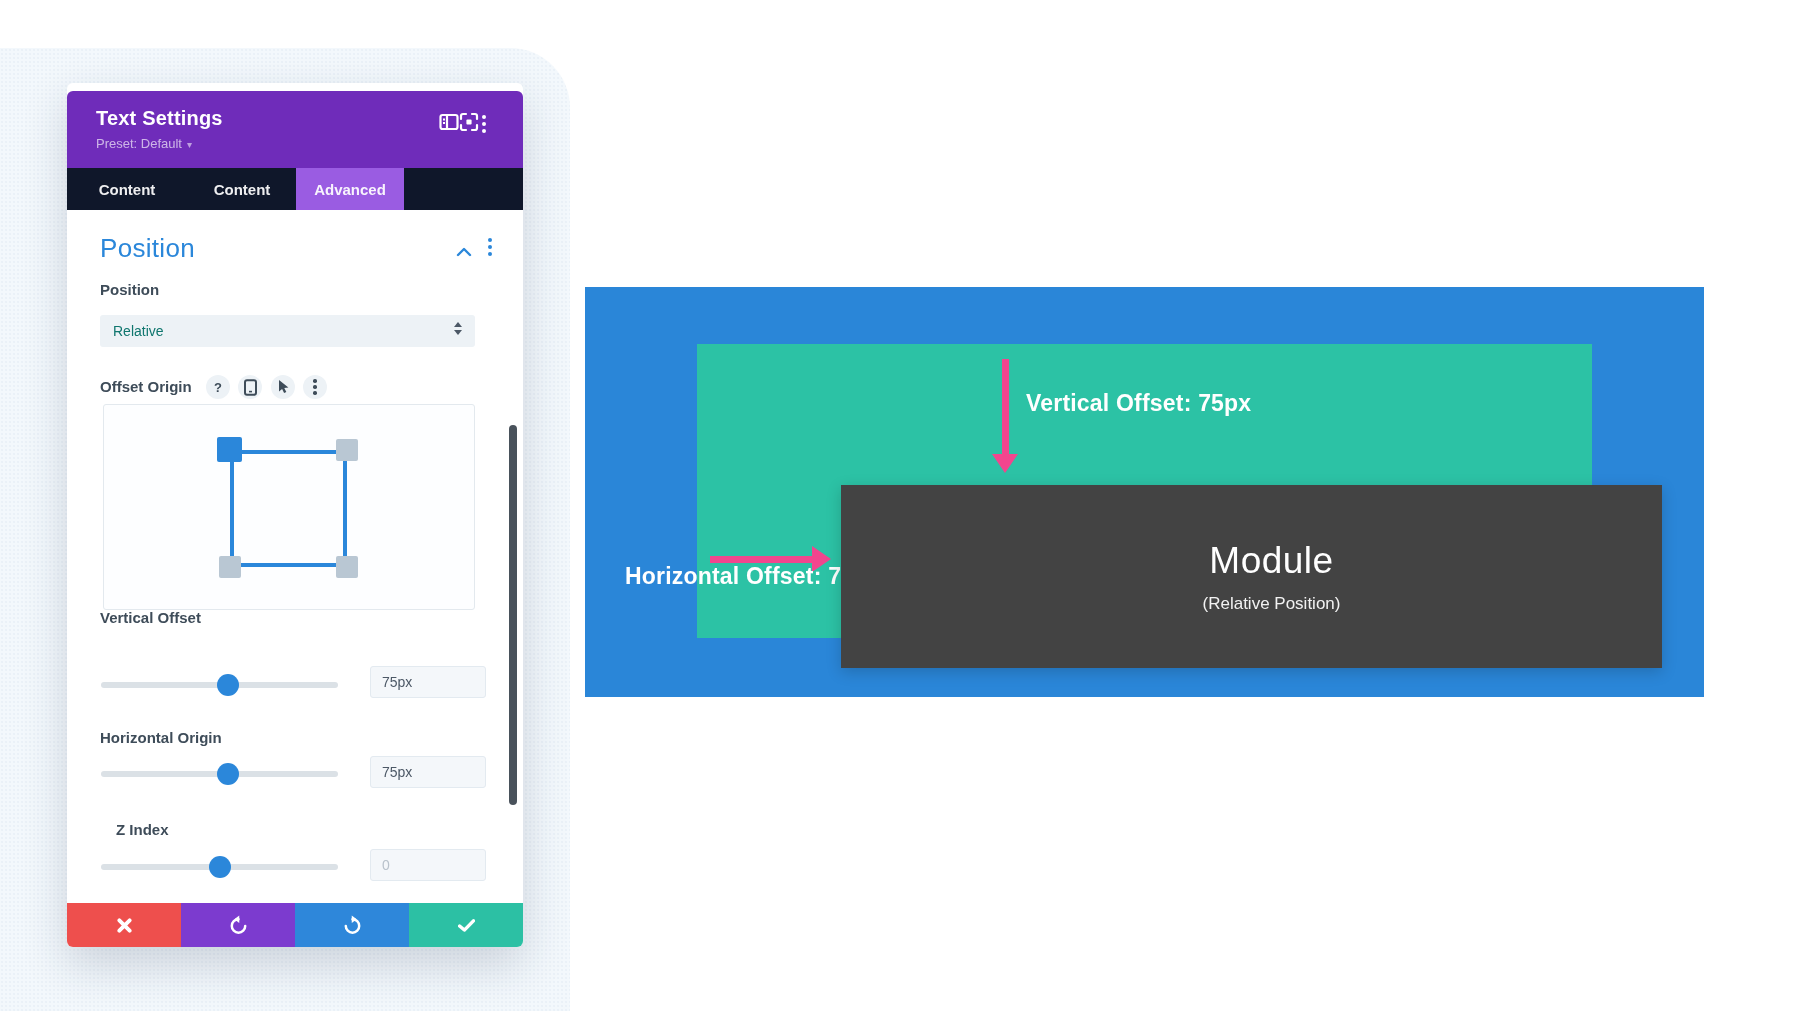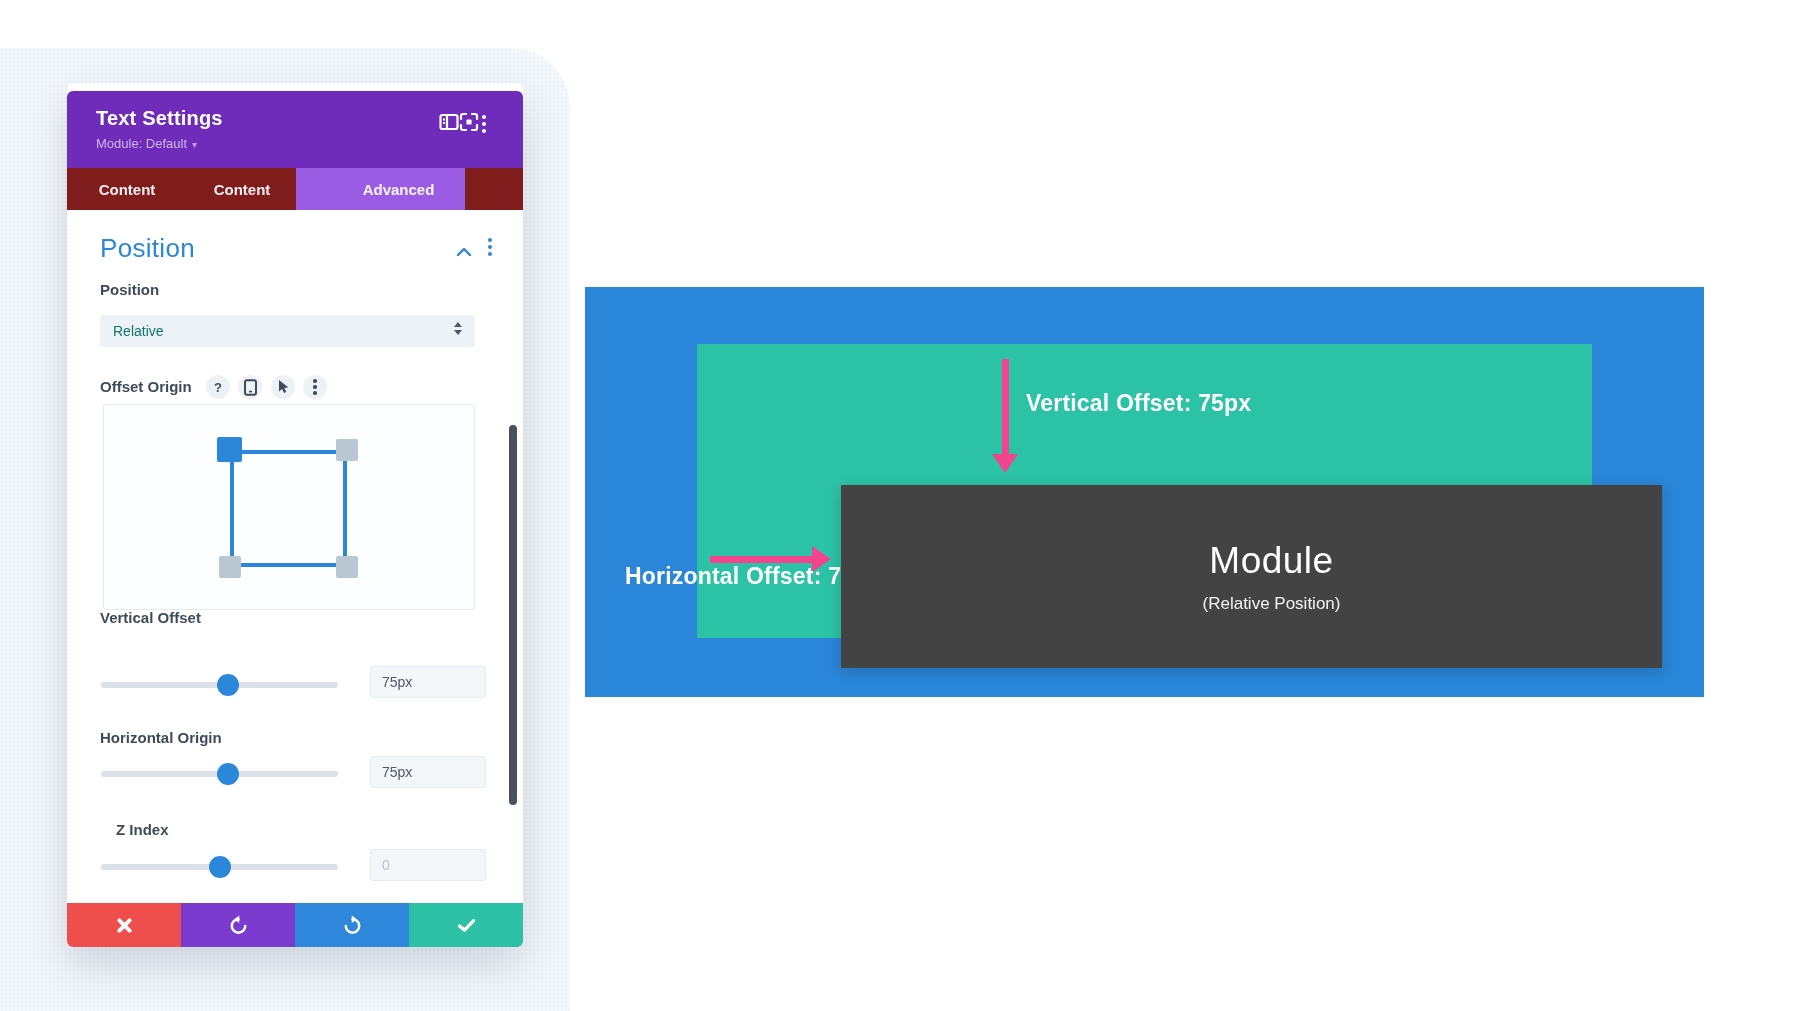--- a/index.html
+++ b/index.html
@@ -20,26 +20,26 @@
 
   .modal-header{position:absolute;left:0;top:8px;width:456px;height:85px;background:#6f2cba;border-radius:6px 6px 0 0;}
   .modal-title{position:absolute;left:29px;top:16px;color:#fff;font-size:20px;font-weight:700;letter-spacing:.2px;}
   .preset{position:absolute;left:29px;top:45px;color:rgba(255,255,255,.65);font-size:13px;cursor:pointer;}
   .preset .caret{font-size:10px;margin-left:5px;color:rgba(255,255,255,.55);}
   .hicon{position:absolute;top:21px;width:20px;height:20px;cursor:pointer;}
   .hicon svg{display:block;}
   .hicon.dots{width:6px;display:flex;flex-direction:column;gap:3px;align-items:center;top:24px;}
   .hicon.dots i{width:4px;height:4px;border-radius:50%;background:#fff;display:block;}
 
-  .tabbar{position:absolute;left:0;top:85px;width:456px;height:42px;background:#7f1d1d;}
+  .tabbar{position:absolute;left:0;top:85px;width:456px;height:42px;background:#0f172a;}
   .tab{position:absolute;top:0;height:42px;display:flex;align-items:center;justify-content:center;
     color:rgba(255,255,255,.93);font-size:15px;font-weight:700;cursor:pointer;}
   .tab.t-content{left:0;width:120px;}
   .tab.t-design{left:120px;width:110px;}
-  .tab.t-advanced{left:229px;width:133px;background:#9a5ce2;padding-left:36px;}
+  .tab.t-advanced{left:229px;width:108px;background:#9a5ce2;}
 
   
   .sec-heading{position:absolute;left:33px;top:150px;color:#2b87da;font-size:26px;font-weight:400;letter-spacing:.3px;}
   .sec-chevron{position:absolute;left:389px;top:160px;width:16px;height:10px;cursor:pointer;}
   .sec-kebab{position:absolute;left:420px;top:155px;width:6px;display:flex;flex-direction:column;gap:3px;align-items:center;cursor:pointer;}
   .sec-kebab i{width:4px;height:4px;border-radius:50%;background:#2b87da;display:block;}
 
   .field-label{position:absolute;left:33px;color:#3e4c59;font-size:15px;font-weight:600;}
 
   
@@ -109,21 +109,21 @@
 
 <div class="stage">
 
   <div class="backdrop"></div>
 
   <div class="modal">
 
     <div class="modal-header">
       <div class="modal-title">Text Settings</div>
       <div class="preset">
-        <span>Module: Default</span><span class="caret">▾</span>
+        <span>Preset: Default</span><span class="caret">▾</span>
       </div>
       <span class="hicon" style="left:392px;">
         <svg width="20" height="20" viewBox="0 0 20 20">
           <path d="M2 7 V4 A2 2 0 0 1 4 2 H7 M13 2 H16 A2 2 0 0 1 18 4 V7 M18 13 V16 A2 2 0 0 1 16 18 H13 M7 18 H4 A2 2 0 0 1 2 16 V13" fill="none" stroke="#ffffff" stroke-width="2.2" stroke-linecap="round"></path>
           <rect x="7.4" y="7.4" width="5.2" height="5.2" rx="1" fill="#ffffff"></rect>
         </svg>
       </span>
       <span class="hicon" style="left:372px;left:338px;"></span>
       <span class="hicon" style="left:372px;">
         <svg width="20" height="20" viewBox="0 0 20 20">

